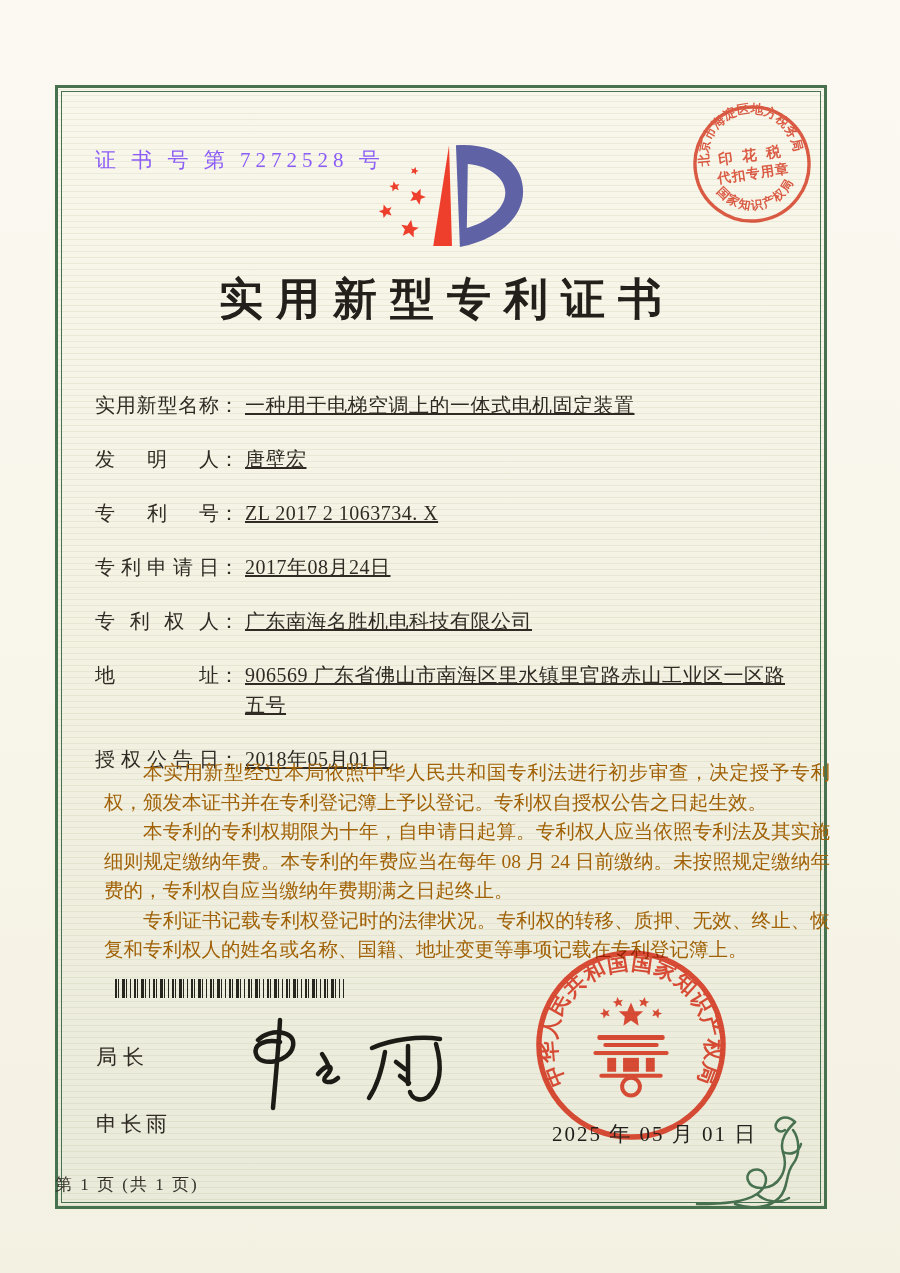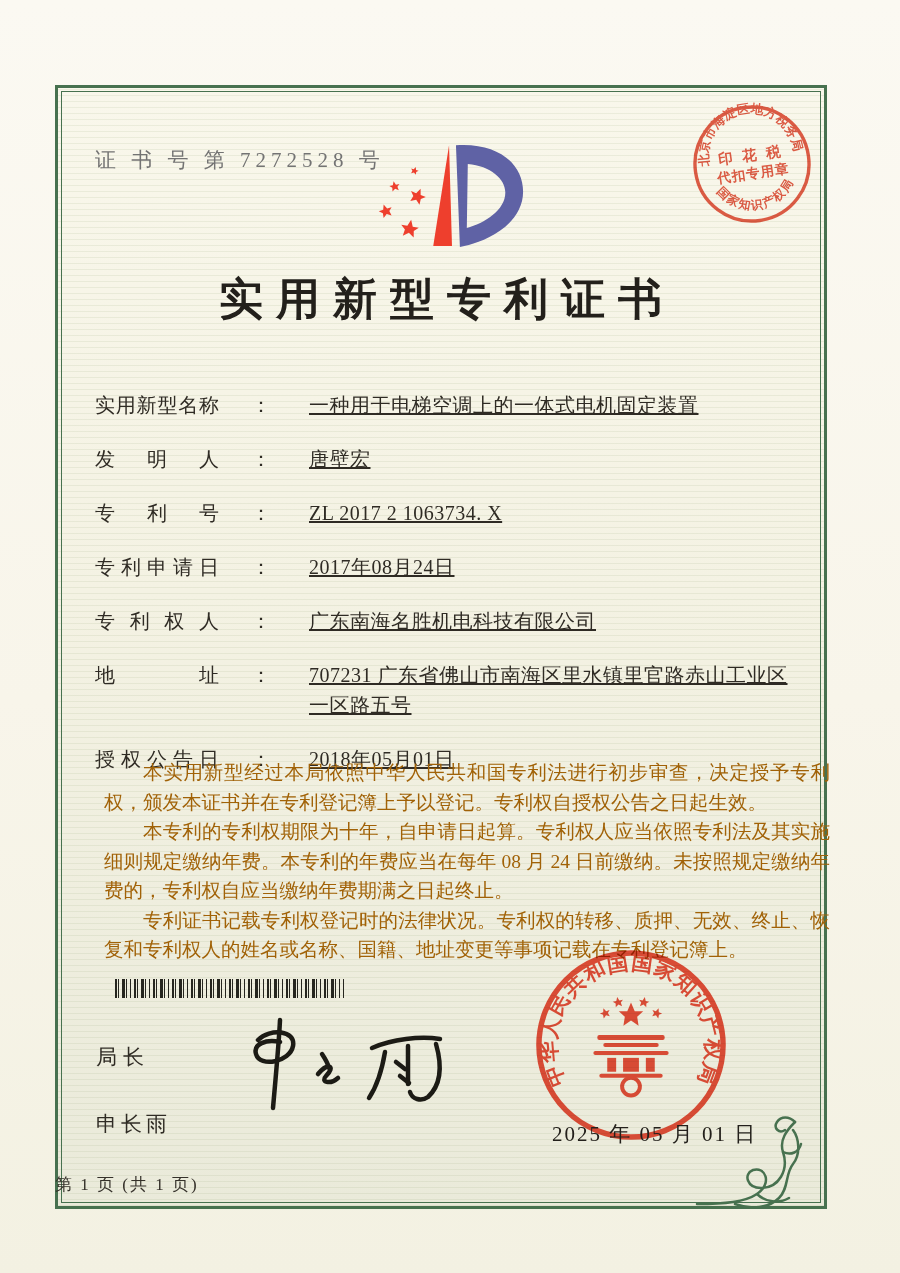--- a/index.html
+++ b/index.html
@@ -12,29 +12,29 @@
     position:absolute;left:55px;top:85px;width:772px;height:1124px;
     border:3px solid #47714f;box-sizing:border-box;
     background:
       repeating-linear-gradient(0deg, rgba(140,160,110,0.13) 0 1px, rgba(0,0,0,0) 1px 6px),
       linear-gradient(180deg,#f9f7eb 0%,#f4f2e3 45%,#eaeada 100%);
   }
   .frame::after{
     content:"";position:absolute;left:3px;top:3px;right:3px;bottom:3px;
     border:1px solid #47714f;pointer-events:none;
   }
-  .cert-no{position:absolute;left:95px;top:146px;font-size:21px;letter-spacing:5px;color:#737373;}
+  .cert-no{position:absolute;left:95px;top:146px;font-size:21px;letter-spacing:5px;color:#8b5cf6;}
   .logo{position:absolute;left:373px;top:141px;width:158px;height:114px;}
   .tax-stamp{position:absolute;left:688px;top:100px;width:128px;height:128px;opacity:.92;mix-blend-mode:multiply;}
   .title{
     position:absolute;left:55px;top:270px;width:784px;text-align:center;
     font-size:44px;font-weight:bold;letter-spacing:13px;color:#23201b;
   }
   .fields{position:absolute;left:95px;top:390px;width:700px;font-size:20px;}
-  .row{display:flex;align-items:flex-start;line-height:30px;margin-bottom:24px;gap:32px;}
+  .row{display:flex;align-items:flex-start;line-height:30px;margin-bottom:24px;}
   .row .lab{display:inline-block;width:124px;text-align:justify;text-align-last:justify;flex:none;}
   .row .colon{flex:none;}
   .row .val{margin-left:6px;letter-spacing:.5px;text-decoration:underline;}
   .row.addr .val{width:560px;}
   .row.grant{position:relative;}
   .grant-no{position:absolute;left:492px;top:0;white-space:nowrap;}
   .grant-no .lab2{letter-spacing:2px;}
   .paras{position:absolute;left:104px;top:758px;width:726px;font-size:19.5px;line-height:29.5px;text-align:justify;color:#a16207;}
   .paras p{margin:0;text-indent:2em;}
   .barcode{
@@ -118,21 +118,21 @@
     <span class="val">2017年08月24日</span>
   </div>
   <div class="row">
     <span class="lab">专利权人</span>
       <span class="colon">：</span>
     <span class="val">广东南海名胜机电科技有限公司</span>
   </div>
   <div class="row addr">
     <span class="lab">地址</span>
       <span class="colon">：</span>
-    <span class="val">707231 广东省佛山市南海区里水镇里官路赤山工业区一区路五号</span>
+    <span class="val">906569 广东省佛山市南海区里水镇里官路赤山工业区一区路五号</span>
   </div>
   <div class="row grant">
     <span class="lab">授权公告日</span>
       <span class="colon">：</span>
     <span class="val">2018年05月01日</span>
   </div>
 </div>
 
 <div class="paras">
   <p>本实用新型经过本局依照中华人民共和国专利法进行初步审查，决定授予专利权，颁发本证书并在专利登记簿上予以登记。专利权自授权公告之日起生效。</p>

